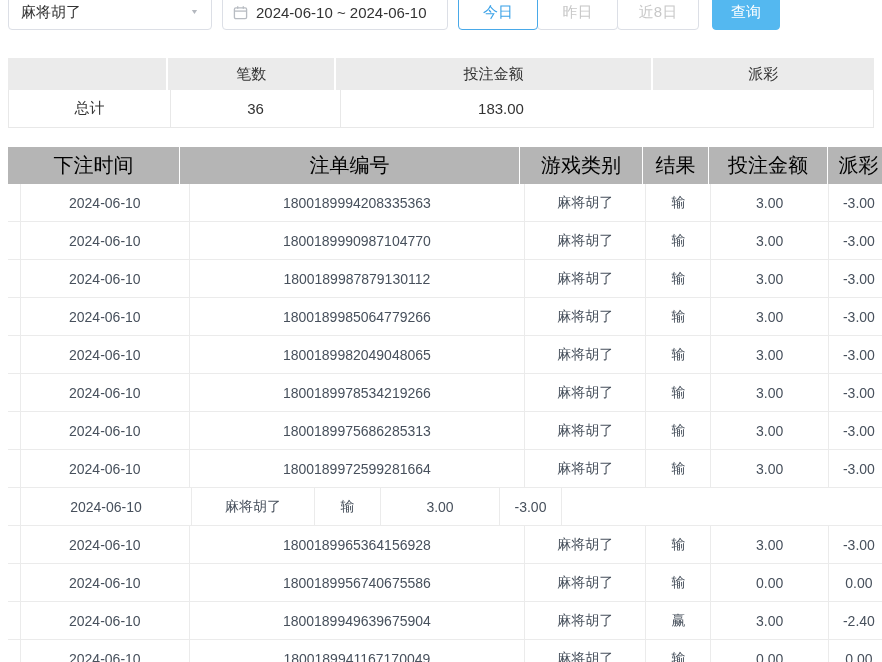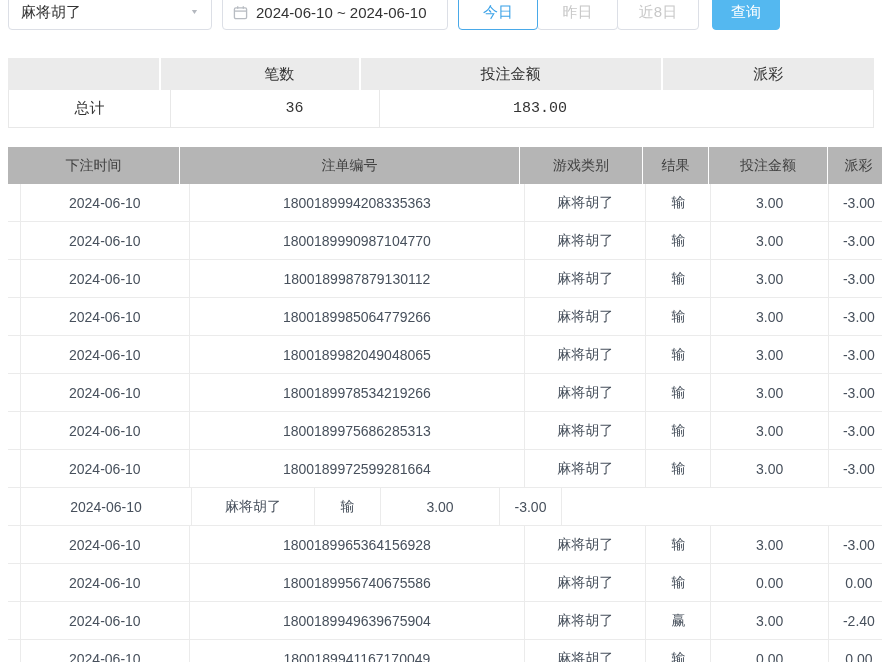--- a/index.html
+++ b/index.html
@@ -25,32 +25,32 @@
   .btn-last8{left:617px;width:82px;border:1px solid #dcdfe6;color:#c8c8c8;background:#fff;}
   .btn-search{left:712px;width:68px;background:#54b8f0;color:#fff;border:1px solid #54b8f0;}
   
   .summary{position:absolute;left:8px;top:58px;width:866px;}
   .summary .shead{display:flex;height:32px;background:#ebebeb;}
   .summary .shead .cell{
     display:flex;align-items:center;justify-content:center;background:#ebebeb;
     font-size:15px;color:#333;border-right:2px solid #fff;box-sizing:border-box;
   }
   .summary .shead .cell:last-child{border-right:none;}
-  .summary .srow{display:flex;height:37px;border:1px solid #e8e8e8;border-top:none;box-sizing:content-box;font-family:Liberation Mono, monospace;}
+  .summary .srow{display:flex;height:37px;border:1px solid #e8e8e8;border-top:none;box-sizing:content-box;}
   .summary .srow .cell{
     display:flex;align-items:center;justify-content:center;font-size:15px;color:#333;
     border-right:1px solid #e8e8e8;box-sizing:border-box;
   }
   .summary .srow .cell:last-child{border-right:none;}
-  .sc0{width:162px;} .sc1{width:170px;margin-left:39px;} .sc2{width:320px;} .sc3{width:224px;}
+  .sc0{width:162px;} .sc1{width:170px;} .sc2{width:320px;} .sc3{width:224px;}
   
   .bets{position:absolute;left:8px;top:147px;width:882px;}
   .bets .thead{display:flex;height:37px;background:#b5b5b5;}
   .bets .thead .cell{
-    display:flex;align-items:center;justify-content:center;color:#404040;font-size:14px;
+    display:flex;align-items:center;justify-content:center;color:#000000;font-size:20px;
     border-right:1px solid #fff;box-sizing:border-box;background:#b5b5b5;
   }
   .bets .trow{display:flex;height:38px;background:#fff;border-bottom:1px solid #ebebeb;box-sizing:border-box;}
   .bets .trow .cell{
     display:flex;align-items:center;justify-content:center;font-size:14px;color:#47505c;
     border-right:1px solid #ebebeb;box-sizing:border-box;
   }
   .bets .trow .cell:first-child{border-left:1px solid #ebebeb;margin-left:12px;}
   .tc0{width:172px;} .tc1{width:340px;} .tc2{width:123px;} .tc3{width:66px;} .tc4{width:119px;} .tc5{width:62px;}
   .neg{color:#f8496b;}

